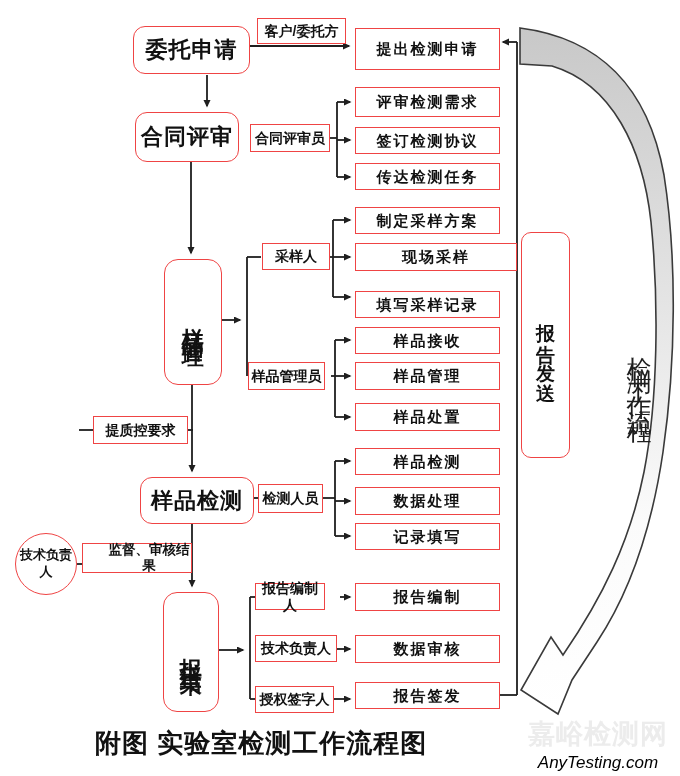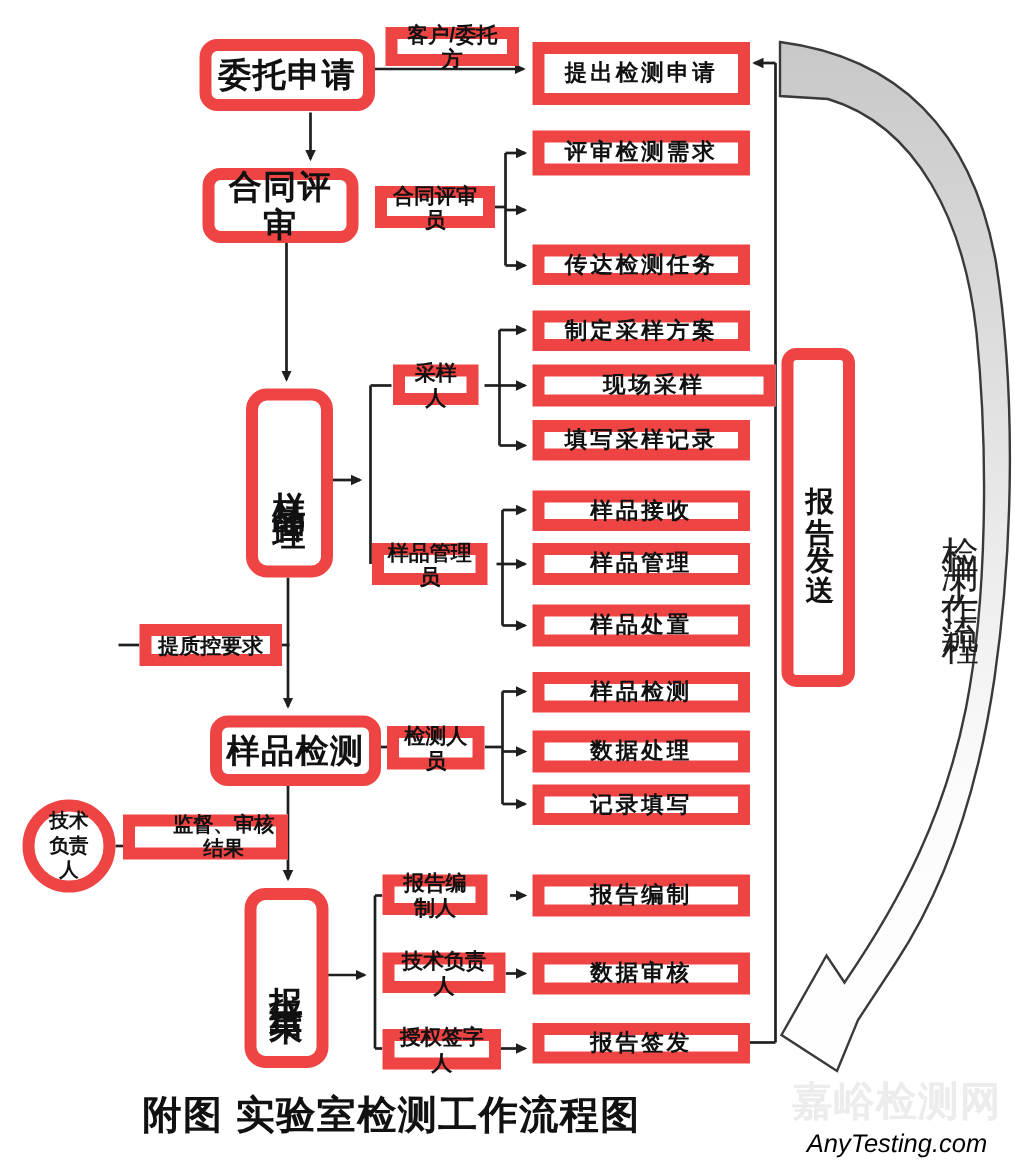--- a/index.html
+++ b/index.html
@@ -1,20 +1,20 @@
 <!DOCTYPE html>
 <html><head>
 <meta charset="utf-8">
 <style>
   html,body{margin:0;padding:0;background:#ffffff;}
   body{font-family:"Liberation Sans","DejaVu Sans",sans-serif;}
   .stage{position:relative;width:680px;height:776px;background:#fff;overflow:hidden;}
   .stage *{box-sizing:border-box;}
   svg.wires{position:absolute;left:0;top:0;z-index:1;}
-  .node{position:absolute;z-index:2;background:#fff;border:8px solid #ef4444;
+  .node{position:absolute;z-index:2;background:#fff;border:1px solid #ef4444;
         display:flex;align-items:center;justify-content:center;
         color:#111;font-weight:bold;text-align:center;line-height:1.15;}
   .main{font-size:22px;border-radius:12px;letter-spacing:1px;}
   .vtext{writing-mode:vertical-rl;text-orientation:upright;}
   .vnode{font-size:22px;border-radius:14px;letter-spacing:6px;}
   .actor{font-size:14px;letter-spacing:0;}
   .step{font-size:15px;letter-spacing:2px;}
   .circle{border-radius:50%;font-size:13px;line-height:1.3;padding:4px;}
   .send{font-size:19px;border-radius:10px;letter-spacing:20px;padding-top:8px;}
   .flow-title{position:absolute;z-index:2;writing-mode:vertical-rl;text-orientation:upright;
@@ -95,33 +95,34 @@
   </svg>
 
   <div class="node main" style="left:133px;top:26px;width:117px;height:48px;">委托申请</div>
   <div class="node main" style="left:135px;top:112px;width:104px;height:50px;">合同评审</div>
   <div class="node vnode vtext" style="left:164px;top:259px;width:58px;height:126px;">样品管理</div>
   <div class="node main" style="left:140px;top:477px;width:114px;height:47px;">样品检测</div>
   <div class="node vnode vtext" style="left:163px;top:592px;width:56px;height:120px;">报告结果</div>
 
   <div class="node actor" style="left:257px;top:18px;width:89px;height:26px;">客户/委托方</div>
   <div class="node actor" style="left:250px;top:124px;width:80px;height:28px;">合同评审员</div>
-  <div class="node actor" style="left:262px;top:243px;width:57px;height:27px;">采样人</div>
+  <div class="node actor" style="left:262px;top:243px;width:68px;height:27px;">采样人</div>
   <div class="node actor" style="left:248px;top:362px;width:77px;height:28px;">样品管理员</div>
   <div class="node actor" style="left:258px;top:484px;width:65px;height:29px;">检测人员</div>
   <div class="node actor" style="left:255px;top:583px;width:70px;height:27px;">报告编制人</div>
   <div class="node actor" style="left:255px;top:635px;width:82px;height:27px;">技术负责人</div>
   <div class="node actor" style="left:255px;top:686px;width:79px;height:27px;">授权签字人</div>
 
   <div class="node step" style="left:355px;top:28px;width:145px;height:42px;">提出检测申请</div>
   <div class="node step" style="left:355px;top:87px;width:145px;height:30px;">评审检测需求</div>
+  <div class="node step" style="left:355px;top:127px;width:145px;height:27px;">签订检测协议</div>
   <div class="node step" style="left:355px;top:163px;width:145px;height:27px;">传达检测任务</div>
   <div class="node step" style="left:355px;top:207px;width:145px;height:27px;">制定采样方案</div>
   <div class="node step" style="left:355px;top:243px;width:162px;height:28px;">现场采样</div>
-  <div class="node step" style="left:355px;top:280px;width:145px;height:27px;">填写采样记录</div>
+  <div class="node step" style="left:355px;top:291px;width:145px;height:27px;">填写采样记录</div>
   <div class="node step" style="left:355px;top:327px;width:145px;height:27px;">样品接收</div>
   <div class="node step" style="left:355px;top:362px;width:145px;height:28px;">样品管理</div>
   <div class="node step" style="left:355px;top:403px;width:145px;height:28px;">样品处置</div>
   <div class="node step" style="left:355px;top:448px;width:145px;height:27px;">样品检测</div>
   <div class="node step" style="left:355px;top:487px;width:145px;height:28px;">数据处理</div>
   <div class="node step" style="left:355px;top:523px;width:145px;height:27px;">记录填写</div>
   <div class="node step" style="left:355px;top:583px;width:145px;height:28px;">报告编制</div>
   <div class="node step" style="left:355px;top:635px;width:145px;height:28px;">数据审核</div>
   <div class="node step" style="left:355px;top:682px;width:145px;height:27px;">报告签发</div>
 

